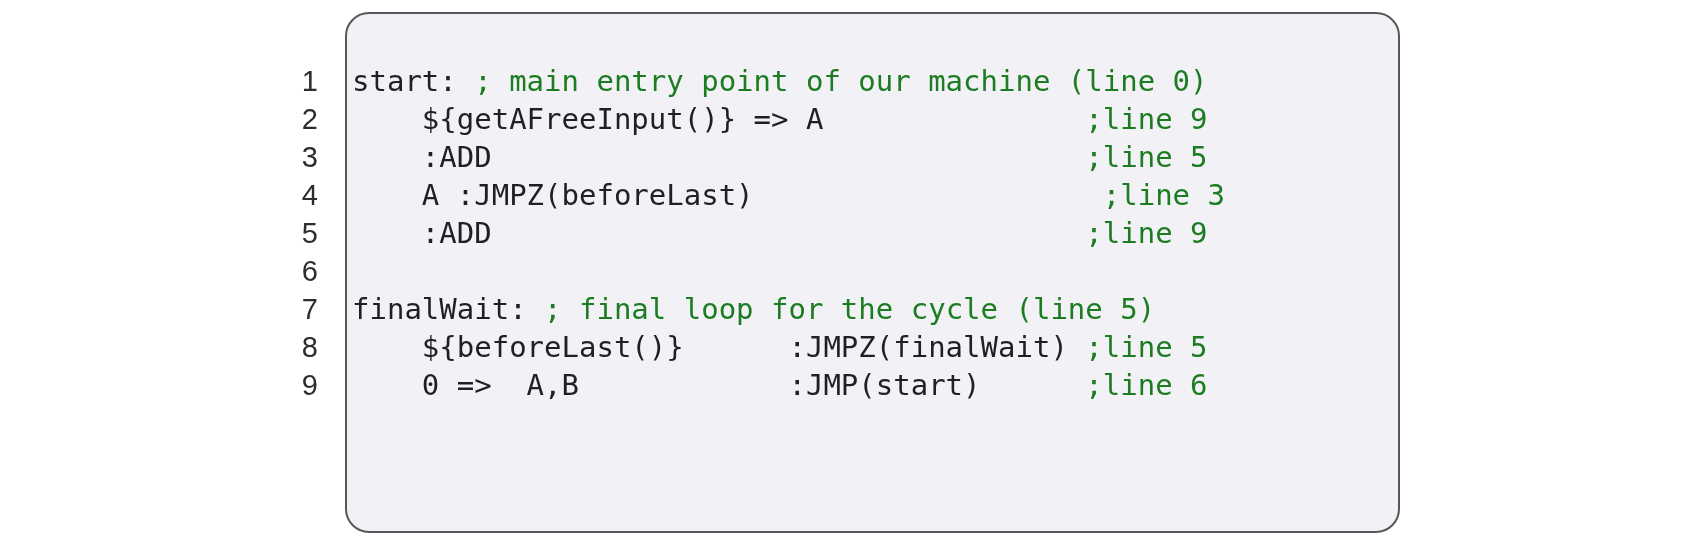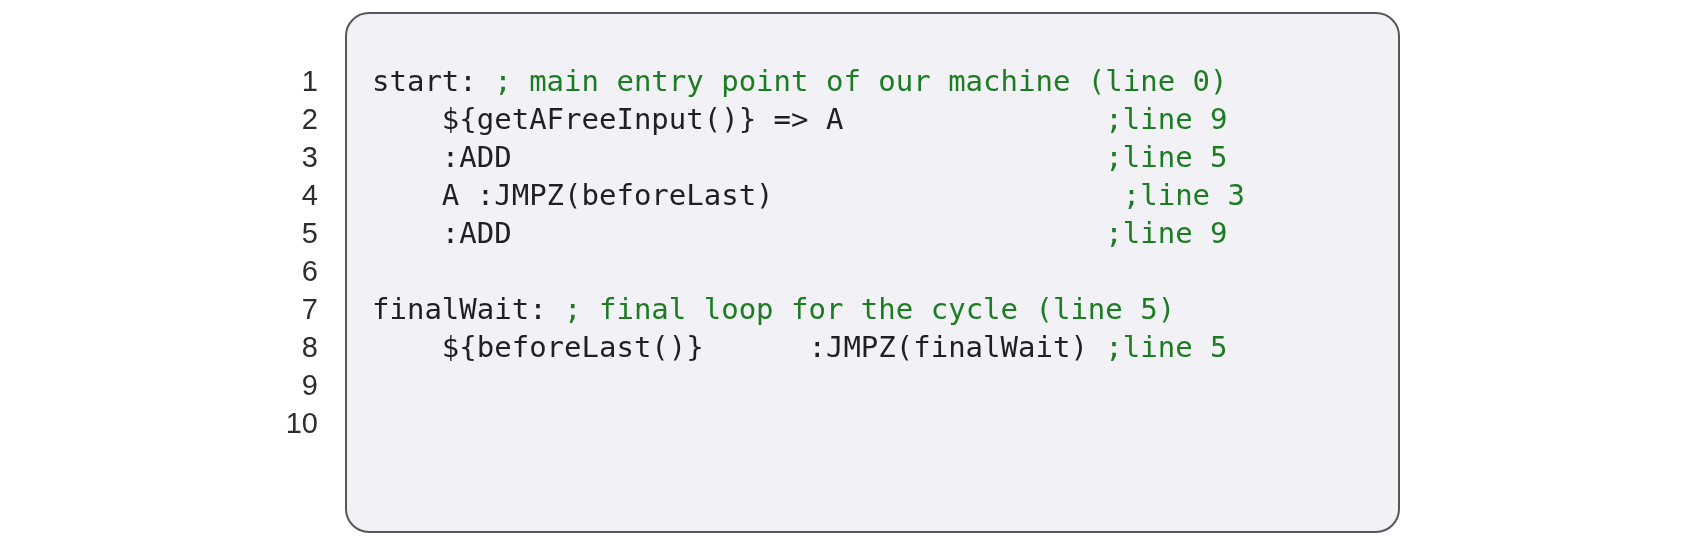--- a/index.html
+++ b/index.html
@@ -38,21 +38,21 @@
     font-family: "Liberation Sans", sans-serif;
     font-size: 29px;
     color: var(--line-number-text);
   }
   .gutter .ln {
     height: 38px;
     line-height: 38px;
   }
   .code-area {
     position: absolute;
-    left: 372px;
+    left: 352px;
     top: 62px;
     font-family: "DejaVu Sans Mono", "Liberation Mono", monospace;
     font-size: 29px;
     color: var(--code-text);
   }
   .code-line {
     height: 38px;
     line-height: 38px;
     white-space: pre;
   }
@@ -69,27 +69,27 @@
   <div class="gutter">
     <div class="ln">1</div>
     <div class="ln">2</div>
     <div class="ln">3</div>
     <div class="ln">4</div>
     <div class="ln">5</div>
     <div class="ln">6</div>
     <div class="ln">7</div>
     <div class="ln">8</div>
     <div class="ln">9</div>
-    <div class="ln">10</div>
   </div>
 
   <div class="code-area">
     <div class="code-line"><span class="src">start: </span><span class="cmt">; main entry point of our machine (line 0)</span></div>
     <div class="code-line"><span class="src">    ${getAFreeInput()} =&gt; A               </span><span class="cmt">;line 9</span></div>
     <div class="code-line"><span class="src">    :ADD                                  </span><span class="cmt">;line 5</span></div>
     <div class="code-line"><span class="src">    A :JMPZ(beforeLast)                    </span><span class="cmt">;line 3</span></div>
     <div class="code-line"><span class="src">    :ADD                                  </span><span class="cmt">;line 9</span></div>
     <div class="code-line"><span class="src"></span><span class="cmt"></span></div>
     <div class="code-line"><span class="src">finalWait: </span><span class="cmt">; final loop for the cycle (line 5)</span></div>
     <div class="code-line"><span class="src">    ${beforeLast()}      :JMPZ(finalWait) </span><span class="cmt">;line 5</span></div>
+    <div class="code-line"><span class="src">    0 =&gt;  A,B            :JMP(start)      </span><span class="cmt">;line 6</span></div>
   </div>
 
 </div>
 
 </body></html>

